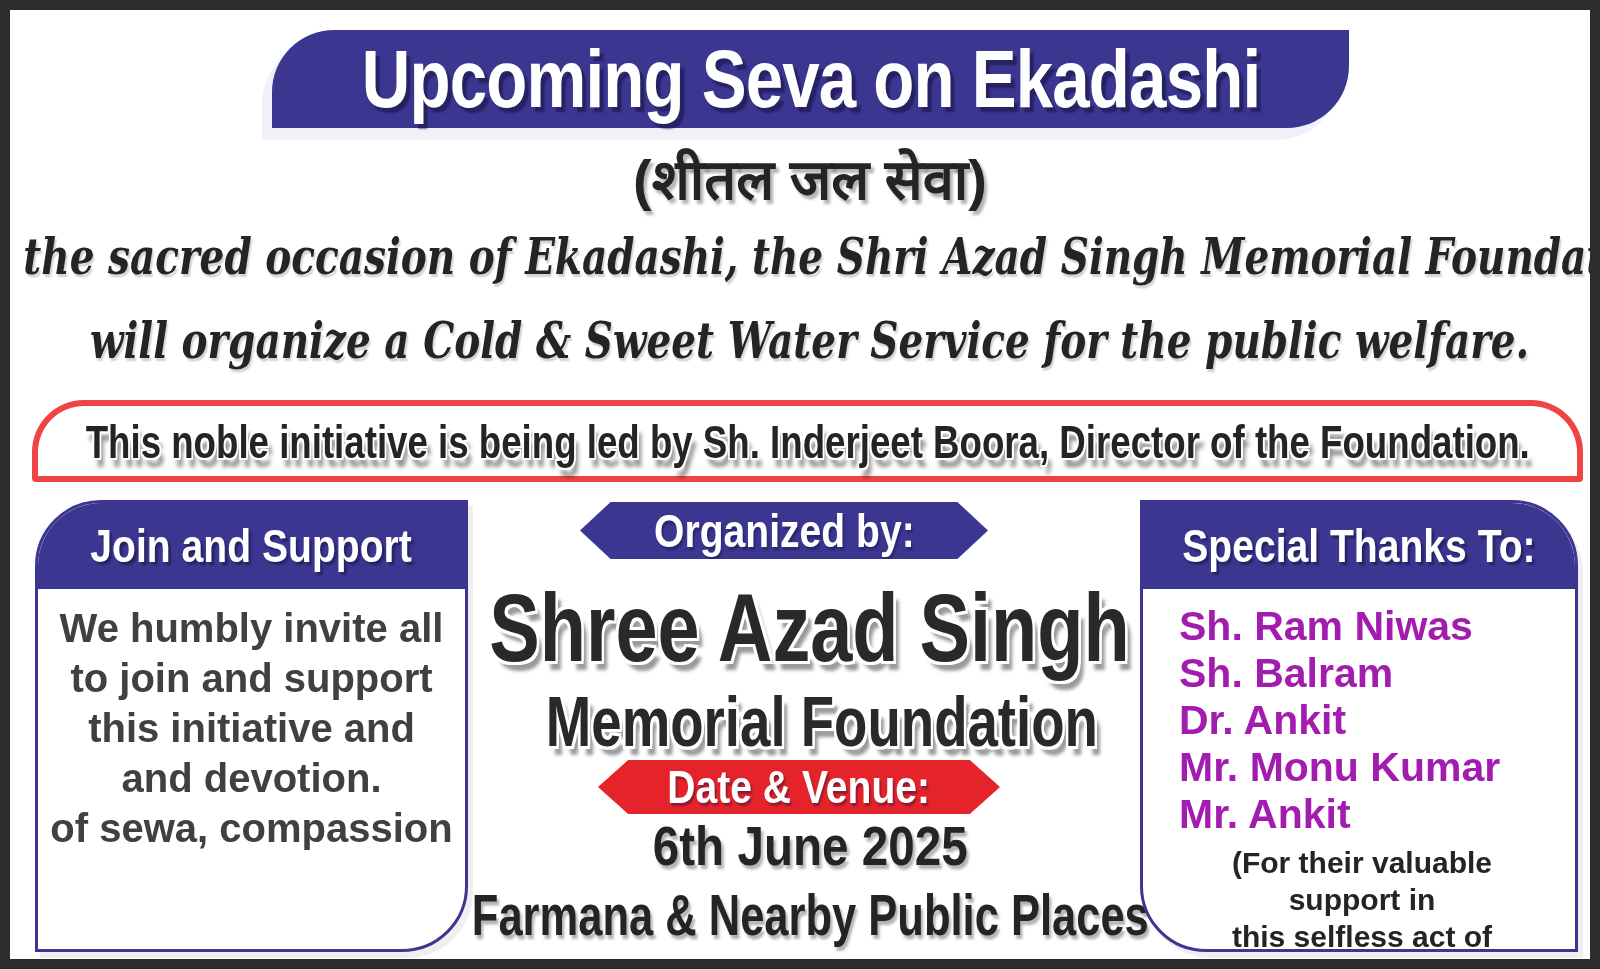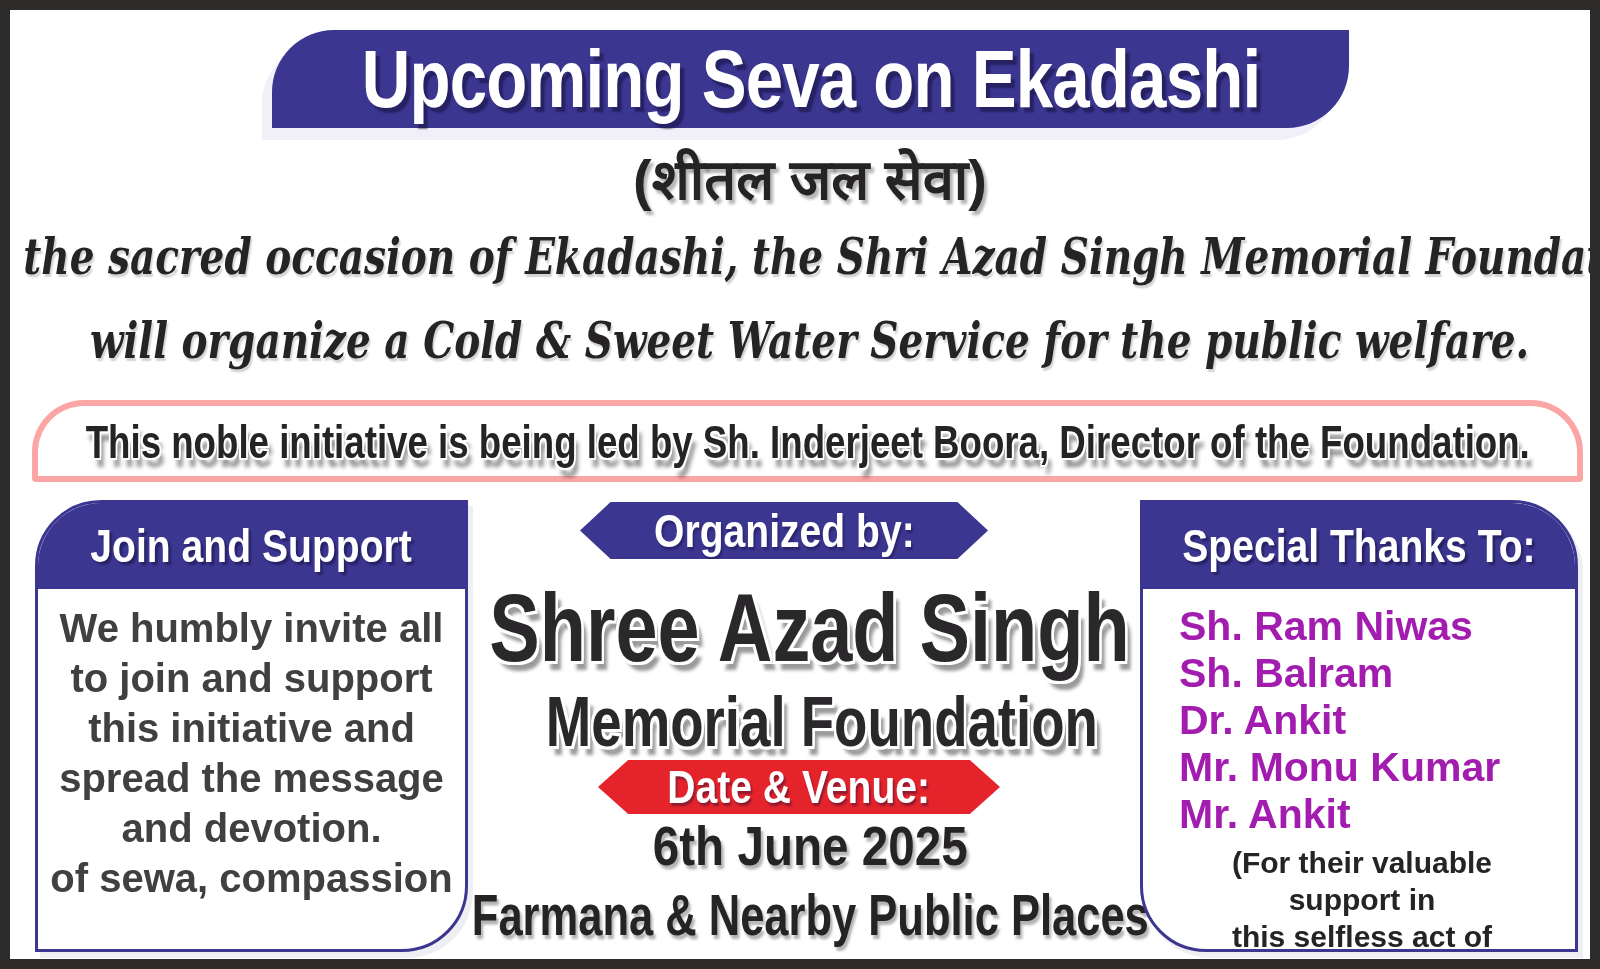--- a/index.html
+++ b/index.html
@@ -47,21 +47,21 @@
     color: #262325; font-size: 50px;
     text-shadow: 2px 3px 2px rgba(0,0,0,0.18);
   }
   .script-1 { top: 208px; }
   .script-2 { top: 292px; }
 
   
   .highlight-box {
     left: 22px; top: 390px; width: 1551px; height: 82px;
     box-sizing: border-box;
-    border: 6px solid #fca5a5;
+    border: 6px solid #ef4444;
     border-radius: 52px 52px 4px 4px;
     background: #ffffff;
   }
   .highlight-text {
     color: #262325; font-weight: bold; font-size: 47px;
     text-shadow:
       -2px -2px 0 #fff, 2px -2px 0 #fff, -2px 2px 0 #fff, 2px 2px 0 #fff,
       0 -2px 0 #fff, 0 2px 0 #fff, -2px 0 0 #fff, 2px 0 0 #fff,
       5px 9px 5px rgba(0,0,0,0.45);
   }
@@ -151,21 +151,20 @@
   </div>
 
   <div class="abs panel panel-left">
     <div class="panel-header">
       <span class="c cx85 panel-header-text">Join and Support</span>
     </div>
     <div class="join-body">
       <div class="join-line">We humbly invite all</div>
       <div class="join-line">to join and support</div>
       <div class="join-line">this initiative and</div>
-      <div class="join-line">spread the message</div>
       <div class="join-line">and devotion.</div>
       <div class="join-line">of sewa, compassion</div>
     </div>
   </div>
 
   <div class="abs ribbon ribbon-blue">
     <span class="c cx85 ribbon-text">Organized by:</span>
   </div>
   <div class="abs org-line-1">
     <span class="c cx78 org-text">Shree Azad Singh</span>

